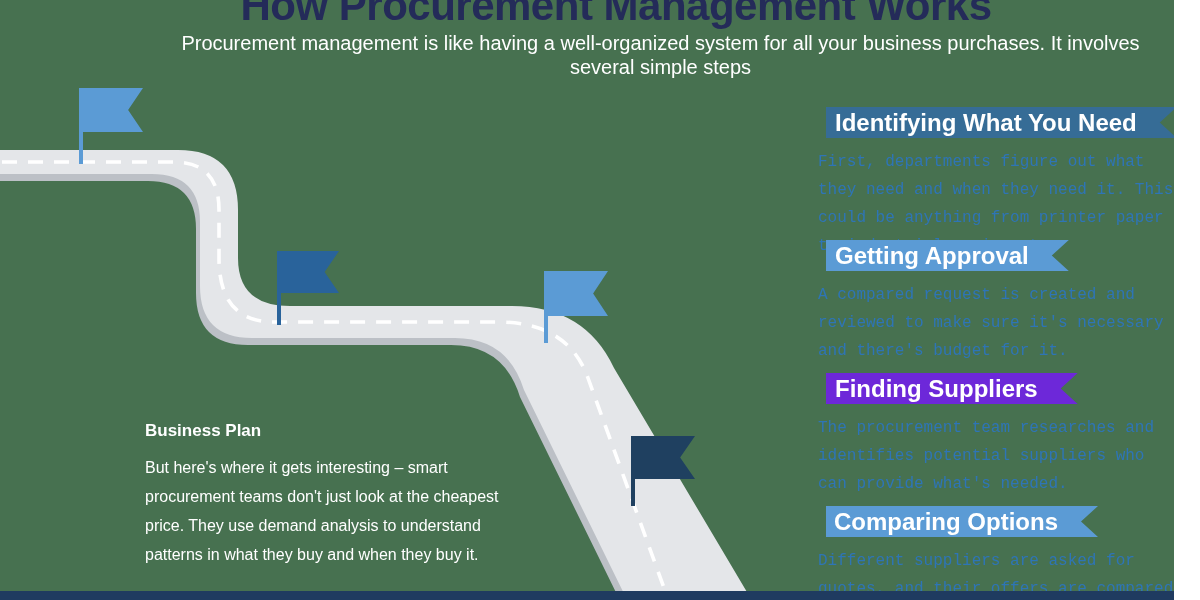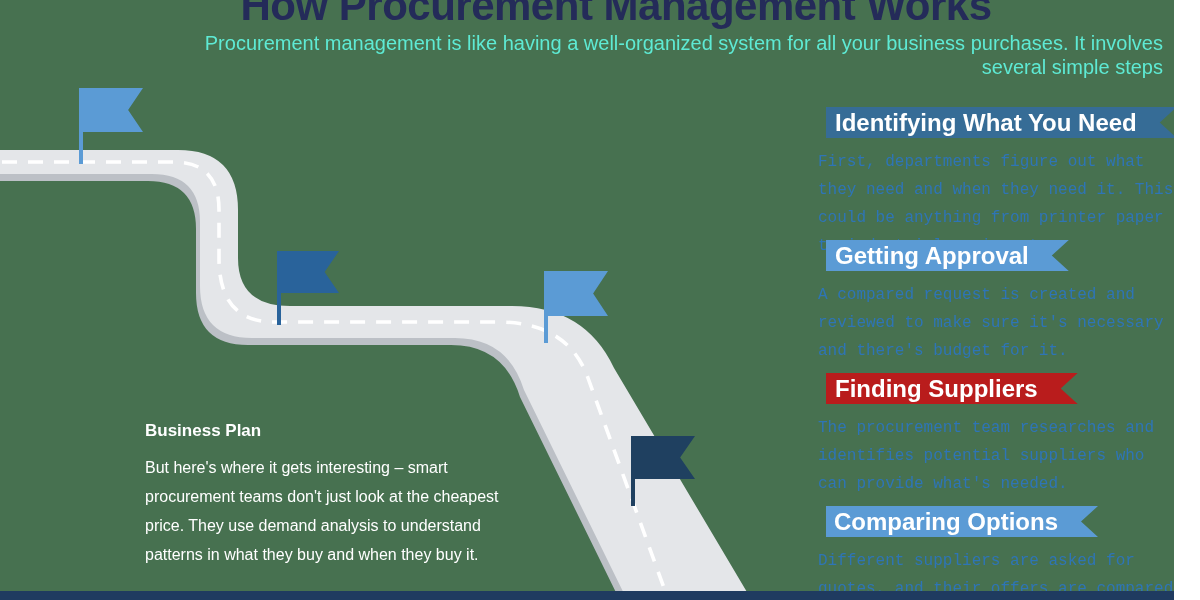--- a/index.html
+++ b/index.html
@@ -28,24 +28,24 @@
     letter-spacing: -0.5px;
     color: #242B59;
     white-space: nowrap;
   }
   .page-subtitle {
     position: absolute;
     top: 31px;
     left: 158px;
     width: 1005px;
     margin: 0;
-    text-align: right;
+    text-align: center;
     font-size: 20px;
     line-height: 24px;
-    color: #5eead4;
+    color: #ffffff;
   }
 
   
   .road-svg { position: absolute; left: 0; top: 0; z-index: 1; }
 
   
   .flag-pole {
     position: absolute;
     width: 4px;
     z-index: 3;
@@ -163,21 +163,21 @@
     </div>
 
     <div class="step step-2">
       <div class="banner" style="background-color: rgb(91, 155, 213);">
         <span>Getting Approval</span>
       </div>
       <p class="step-body">A compared request is created and reviewed to make sure it's necessary and there's budget for it.</p>
     </div>
 
     <div class="step step-3">
-      <div class="banner" style="background-color: #b91c1c;">
+      <div class="banner" style="background-color: #6d28d9;">
         <span>Finding Suppliers</span>
       </div>
       <p class="step-body">The procurement team researches and identifies potential suppliers who can provide what's needed.</p>
     </div>
 
     <div class="step step-4">
       <div class="banner" style="background-color: rgb(91, 155, 213); padding-left: 8px;">
         <span>Comparing Options</span>
       </div>
       <p class="step-body">Different suppliers are asked for quotes, and their offers are compared based on price,</p>

